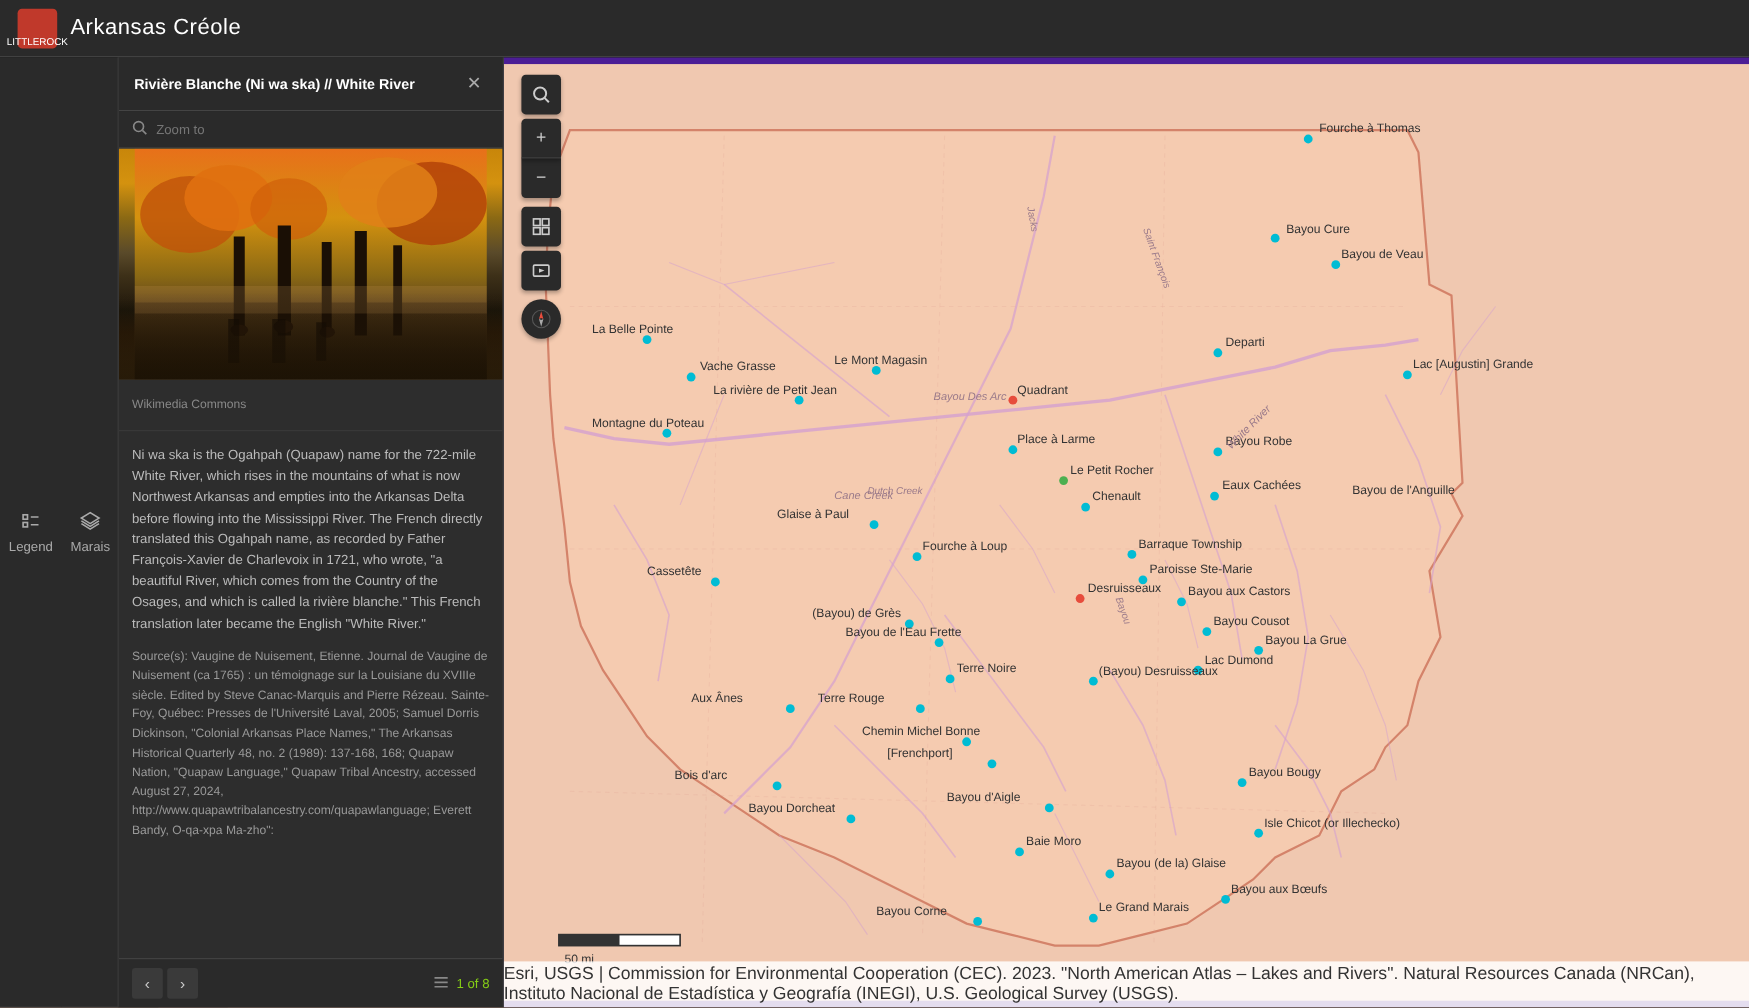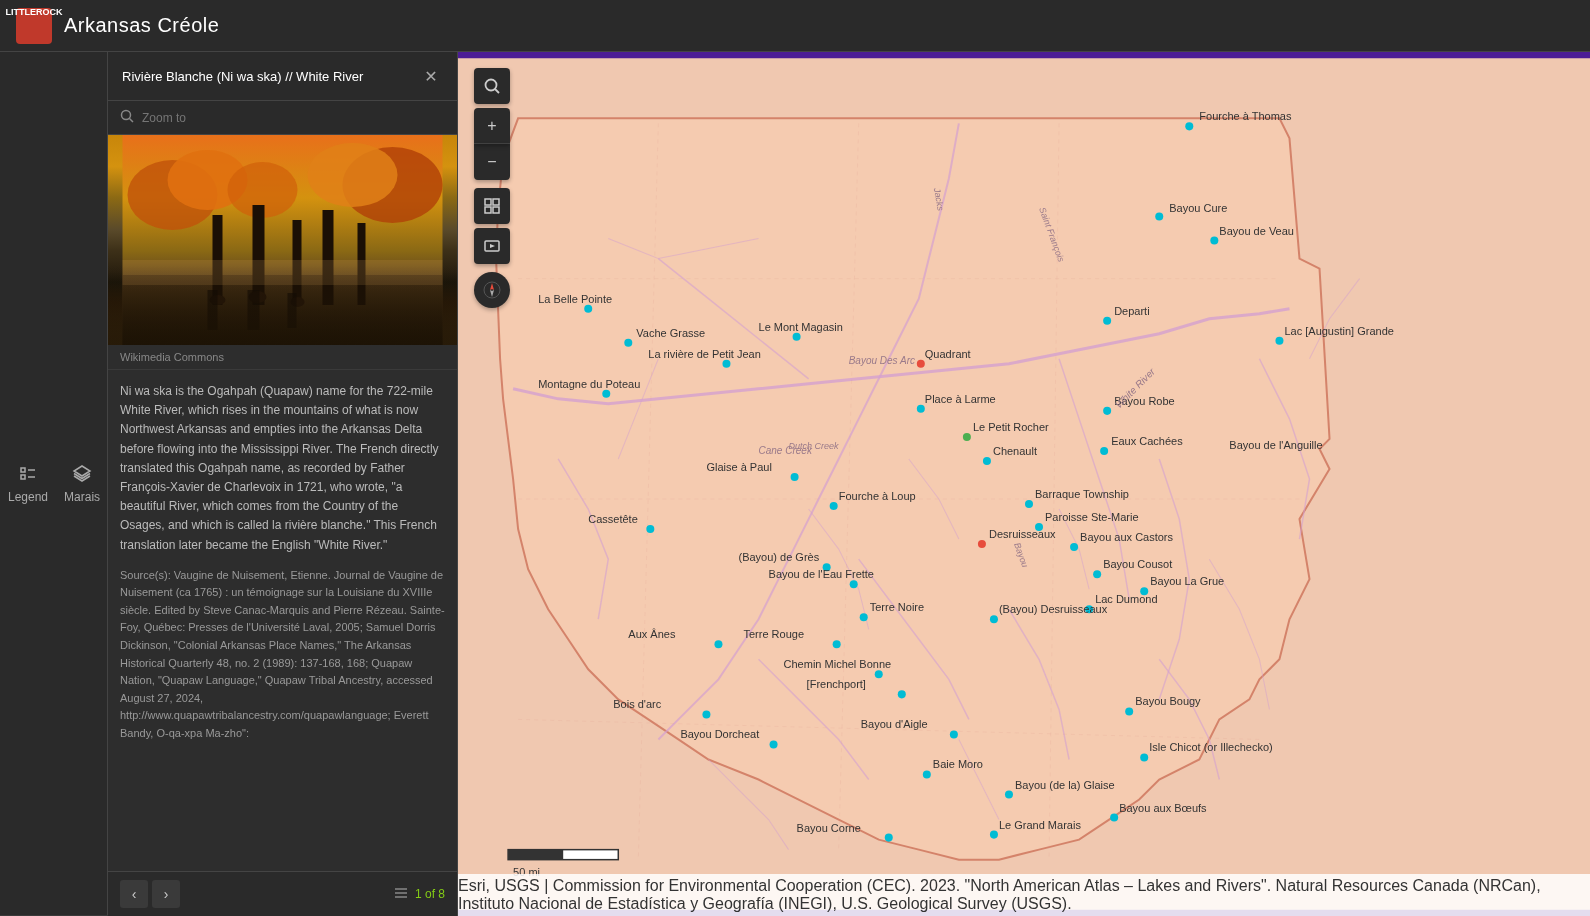--- a/index.html
+++ b/index.html
@@ -19,25 +19,25 @@
       display: flex;
       align-items: center;
       gap: 8px;
     }
     .logo-icon {
       width: 36px;
       height: 36px;
       background: #c0392b;
       border-radius: 4px;
       display: flex;
-      align-items: flex-start;
+      align-items: flex-end;
       justify-content: center;
       color: white;
       font-size: 9px;
-      font-weight: bold;
+      font-weight: normal;
       line-height: 1.1;
       text-align: center;
     }
     .app-title {
       color: #fff;
       font-size: 20px;
       font-weight: 400;
       letter-spacing: 0.5px;
     }
 
@@ -89,21 +89,21 @@
       display: flex;
       align-items: center;
       justify-content: space-between;
       padding: 12px 14px;
       border-bottom: 1px solid #444;
       background: #2a2a2a;
     }
     .info-panel-title {
       font-size: 13px;
       color: #fff;
-      font-weight: 400;
+      font-weight: 700;
     }
     .close-btn {
       cursor: pointer;
       color: #aaa;
       font-size: 16px;
       width: 24px;
       height: 24px;
       display: flex;
       align-items: center;
       justify-content: center;
@@ -153,21 +153,21 @@
     .feature-image-placeholder::before {
       content: '';
       position: absolute;
       bottom: 0;
       left: 0; right: 0;
       height: 80px;
       background: linear-gradient(180deg, transparent, rgba(30,20,5,0.7));
     }
 
     .image-caption {
-      padding: 6px 12px;
+      padding: 17px 12px;
       font-size: 11px;
       color: #888;
       border-bottom: 1px solid #3a3a3a;
     }
     .feature-description {
       padding: 12px;
       font-size: 12px;
       color: #bbb;
       line-height: 1.6;
     }

